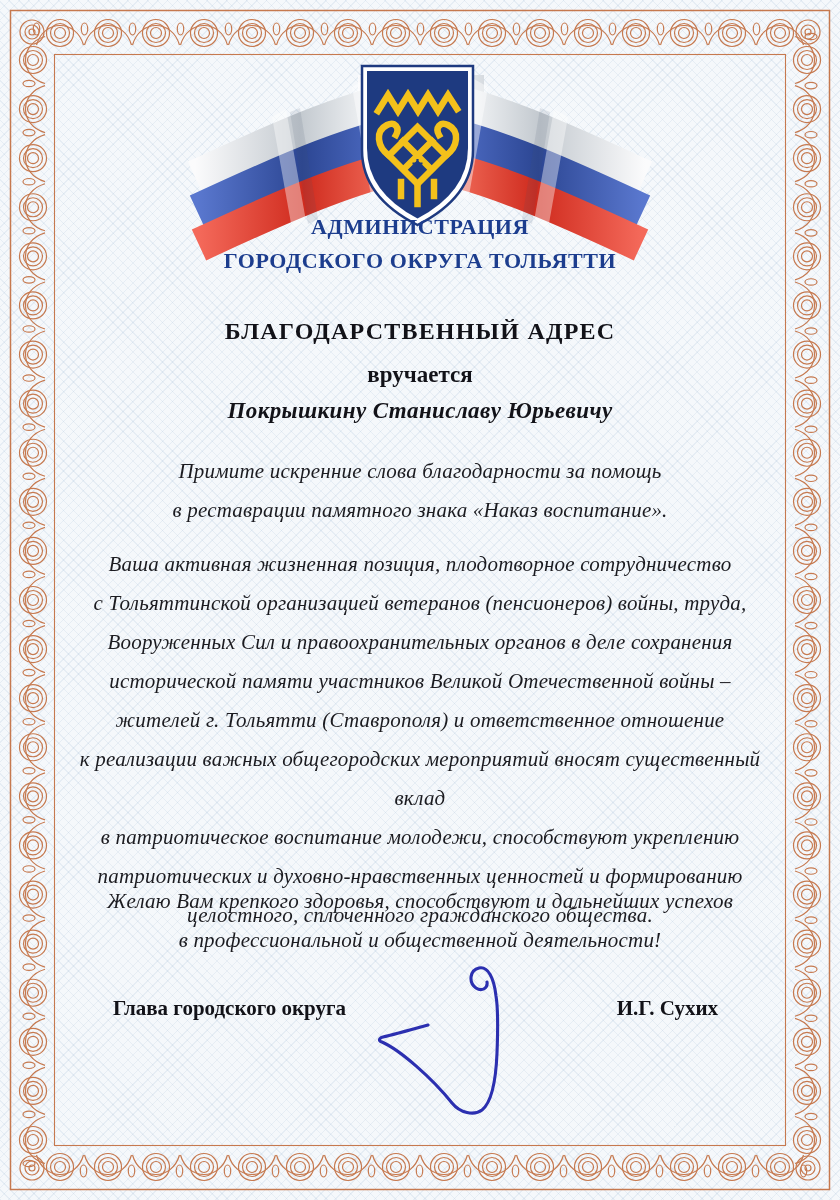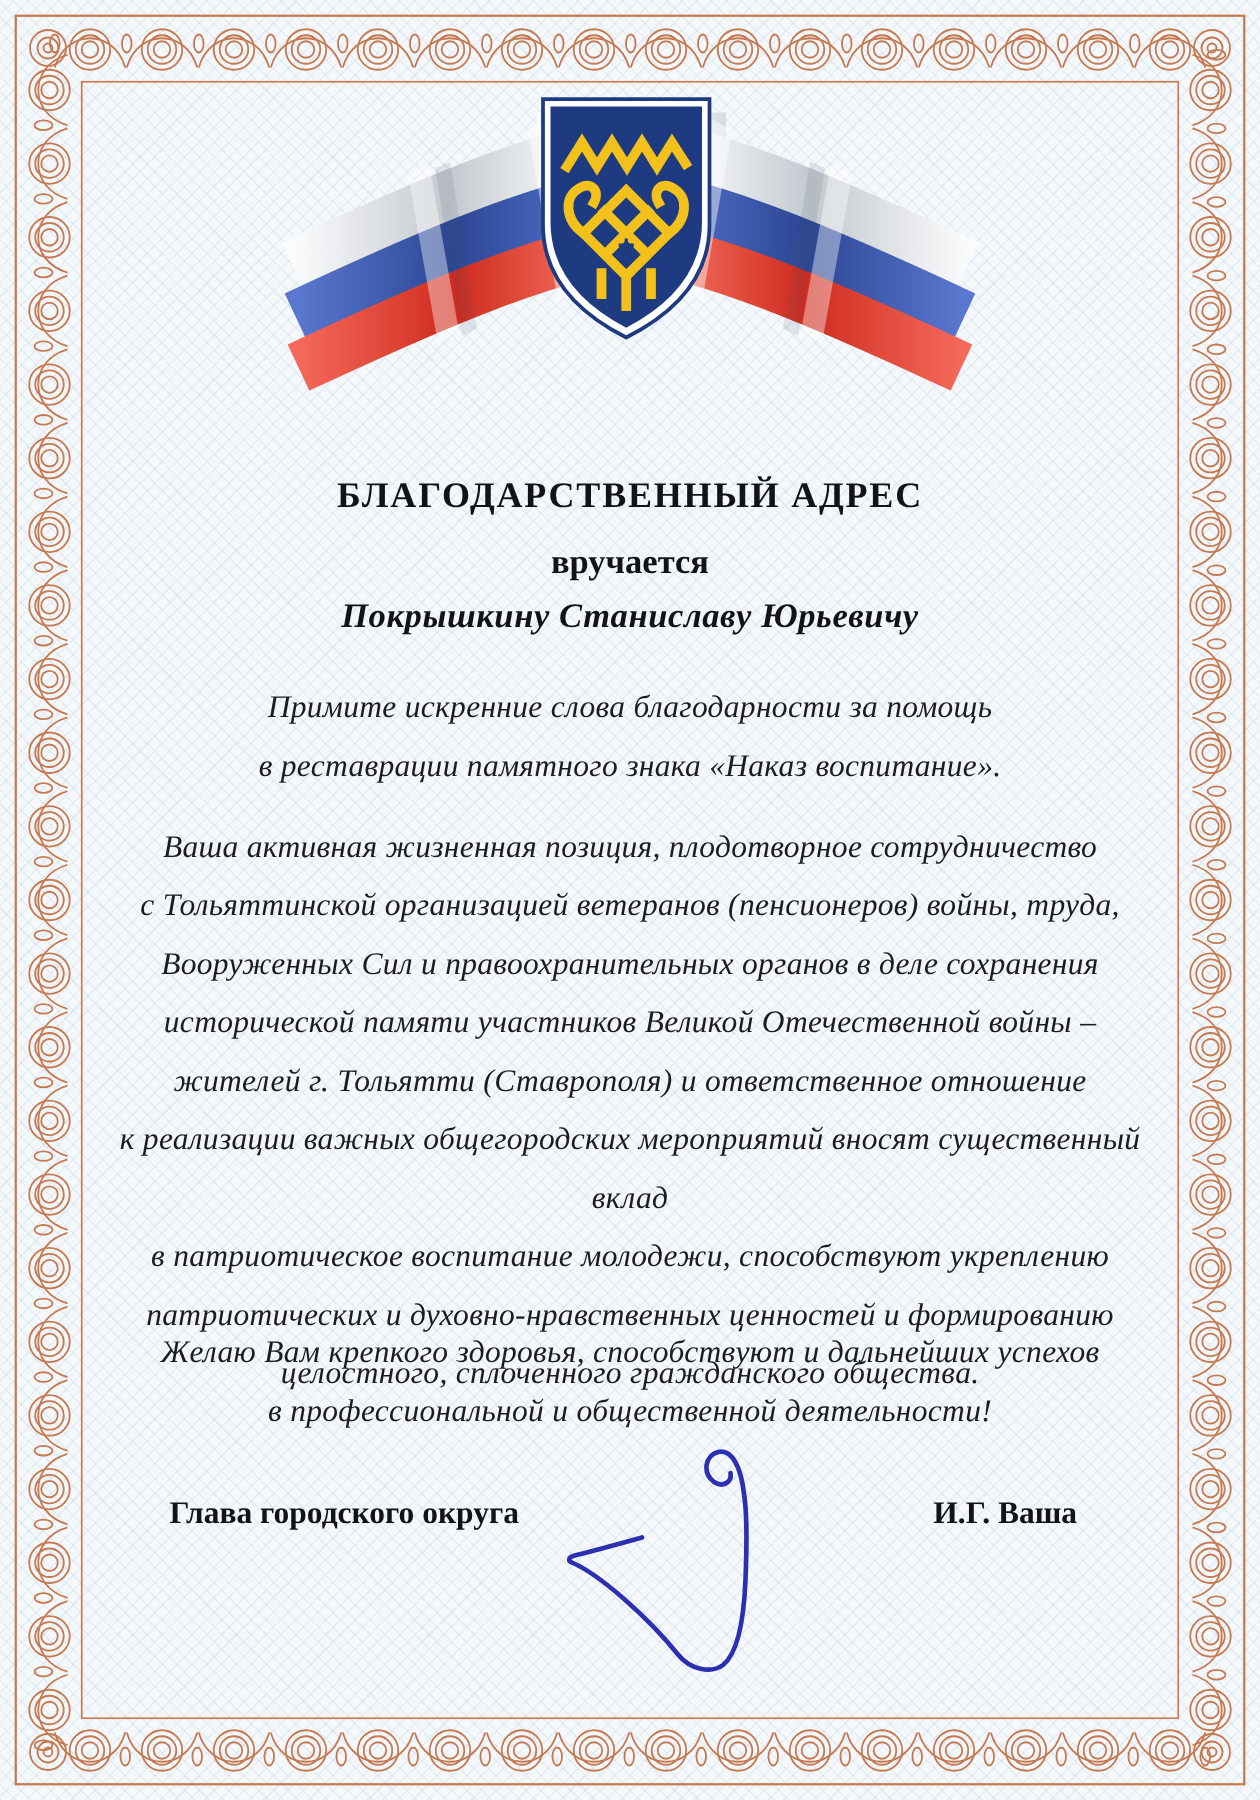--- a/index.html
+++ b/index.html
@@ -207,41 +207,45 @@
         <path d="M 349,100.5 C 337,92 335,76 347,70 C 355,66 360,73 356,80"></path>
         <path d="M 406,100.5 C 418,92 420,76 408,70 C 400,66 395,73 399,80"></path>
         <path d="M 361,127 L 361,141 M 377.5,133 L 377.5,149 M 394,127 L 394,141"></path>
       </g>
       <g stroke="#1e3a80" stroke-width="2.2" fill="none">
         <path d="M 377.5,104 L 377.5,114 M 372.5,108.5 L 382.5,108.5"></path>
       </g>
     </g>
   </svg>
 
+  <div class="abs centered org-block">
+    <div>АДМИНИСТРАЦИЯ</div>
+    <div>ГОРОДСКОГО ОКРУГА ТОЛЬЯТТИ</div>
+  </div>
 
   <div class="abs centered doc-title">БЛАГОДАРСТВЕННЫЙ АДРЕС</div>
   <div class="abs centered recipient">Покрышкину Станиславу Юрьевичу</div>
   <div class="abs centered presented">вручается</div>
 
   <div class="abs para para1">Примите искренние слова благодарности за помощь
 в реставрации памятного знака «Наказ воспитание».</div>
   <div class="abs para para2">Ваша активная жизненная позиция, плодотворное сотрудничество
 с Тольяттинской организацией ветеранов (пенсионеров) войны, труда,
 Вооруженных Сил и правоохранительных органов в деле сохранения
 исторической памяти участников Великой Отечественной войны –
 жителей г. Тольятти (Ставрополя) и ответственное отношение
 к реализации важных общегородских мероприятий вносят существенный вклад
 в патриотическое воспитание молодежи, способствуют укреплению
 патриотических и духовно-нравственных ценностей и формированию
 целостного, сплоченного гражданского общества.</div>
   <div class="abs para para3">Желаю Вам крепкого здоровья, способствуют и дальнейших успехов
 в профессиональной и общественной деятельности!</div>
 
   <div class="abs sig-label sig-pos">Глава городского округа</div>
-  <div class="abs sig-label sig-name">И.Г. Ваша</div>
+  <div class="abs sig-label sig-name">И.Г. Сухих</div>
 
   <svg class="abs" style="left:370px;top:958px;" width="145" height="172" viewBox="0 0 145 172" aria-hidden="true">
     <path d="M 58,67 C 40,72 22,77 13,79 C 9,80 8,83 12,84
              C 30,92 62,120 82,145 C 90,155 104,158 112,152
              C 122,144 126,120 127,95 C 128,70 128,50 126,38
              C 124,20 118,8 109,10 C 100,12 98,24 106,30
              C 112,34 118,30 117,24" fill="none" stroke="#2b2fb0" stroke-width="3.1" stroke-linecap="round"></path>
   </svg>
 
 </div>

